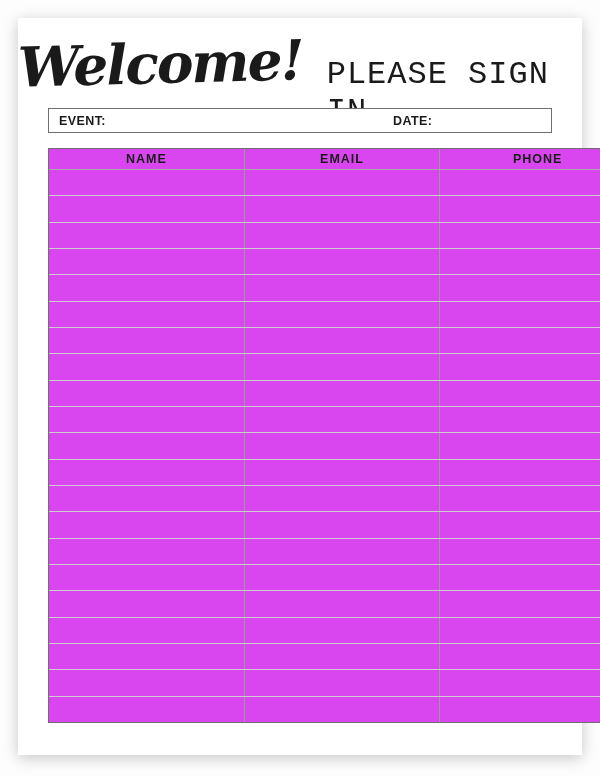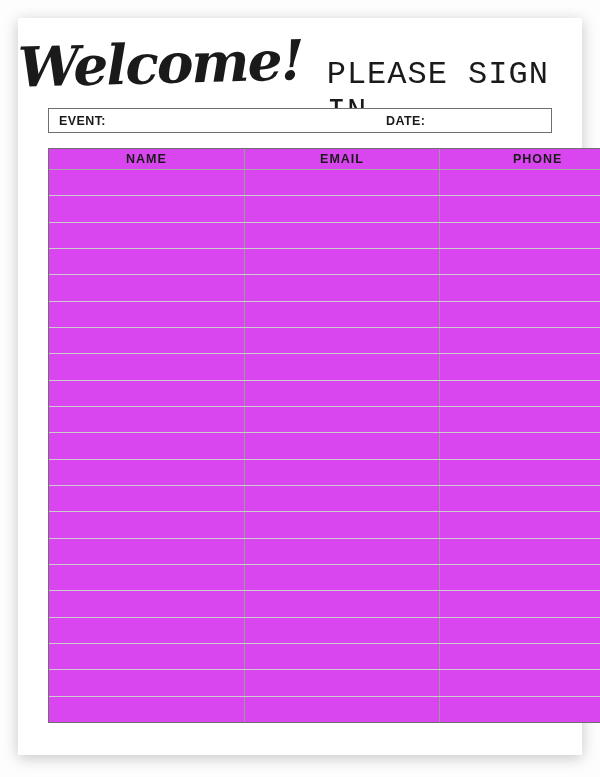--- a/index.html
+++ b/index.html
@@ -66,21 +66,21 @@
   .meta-label {
     position: absolute;
     top: 50%;
     transform: translateY(-50%);
     font-size: 12.5px;
     font-weight: 700;
     letter-spacing: 0.4px;
     color: var(--ink, #1a1a1a);
   }
   .meta-label.event { left: 10px; }
-  .meta-label.date  { left: 337px; }
+  .meta-label.date  { left: 344px; }
 
   
   .sign-table {
     position: absolute;
     left: 30px;
     top: 130px;
     width: 588px;
     height: 575px;
     border: 1.5px solid var(--outer-border, #6f6f6f);
     background: #d946ef;

